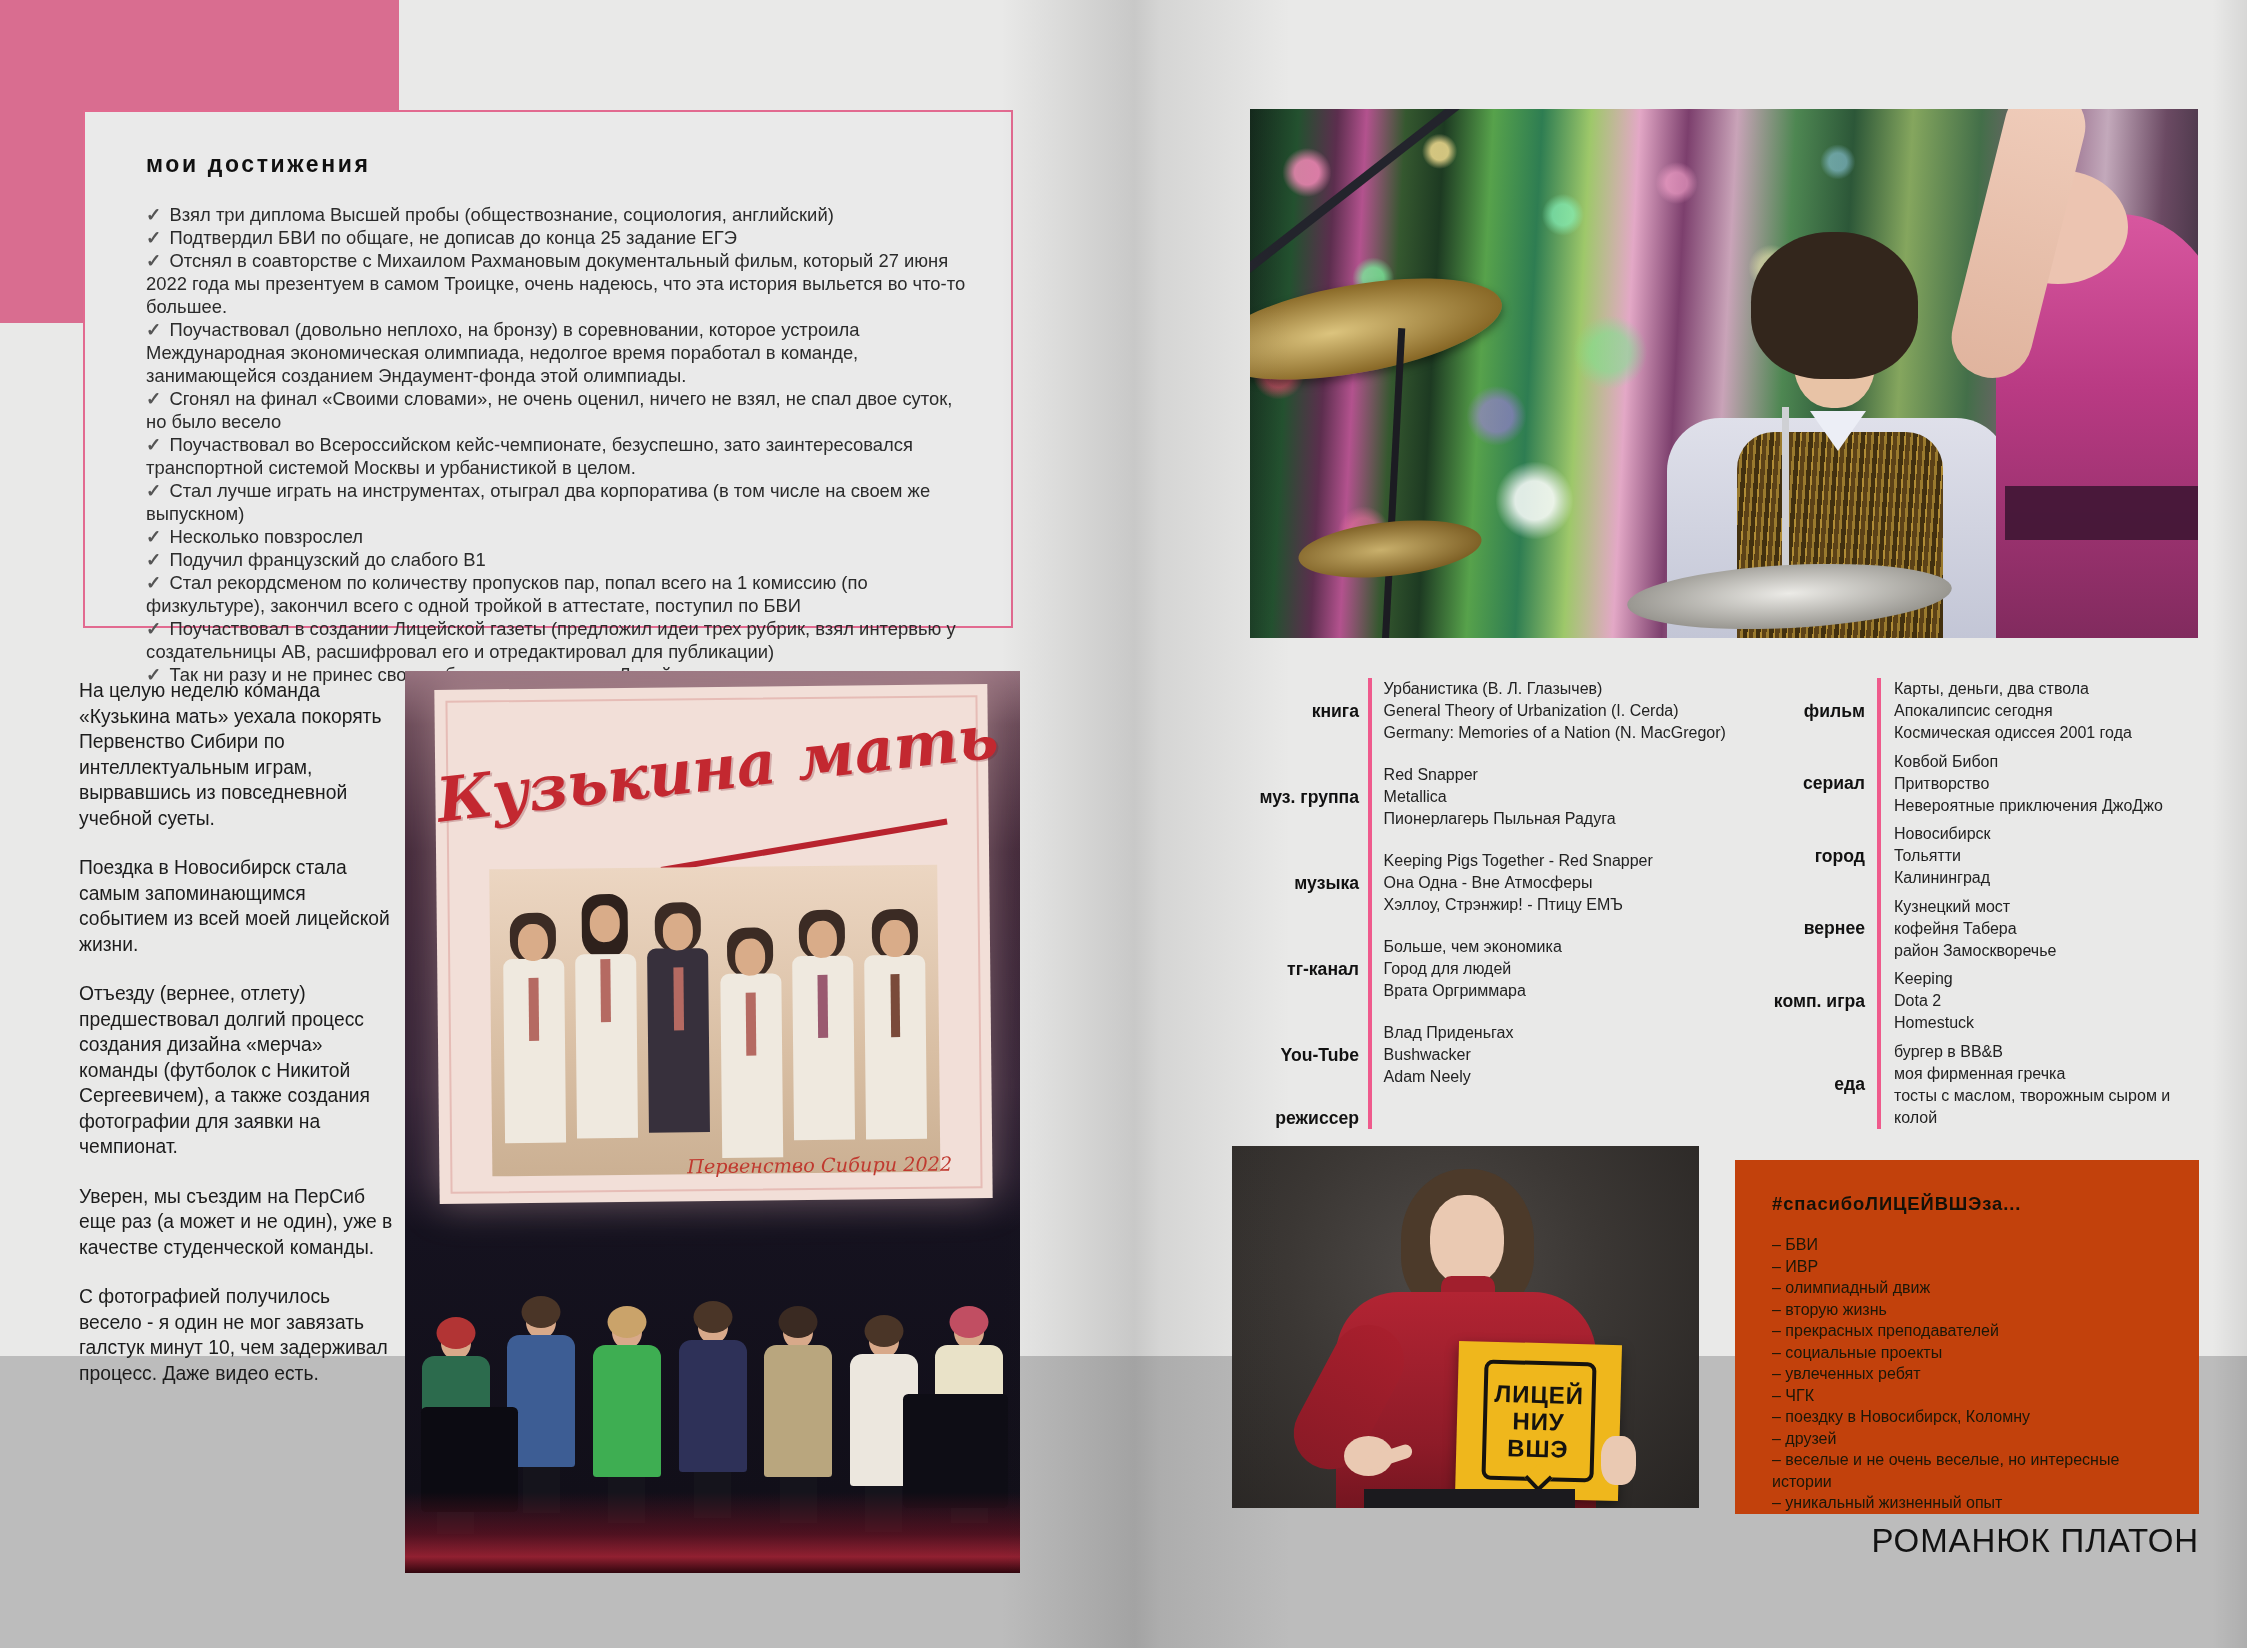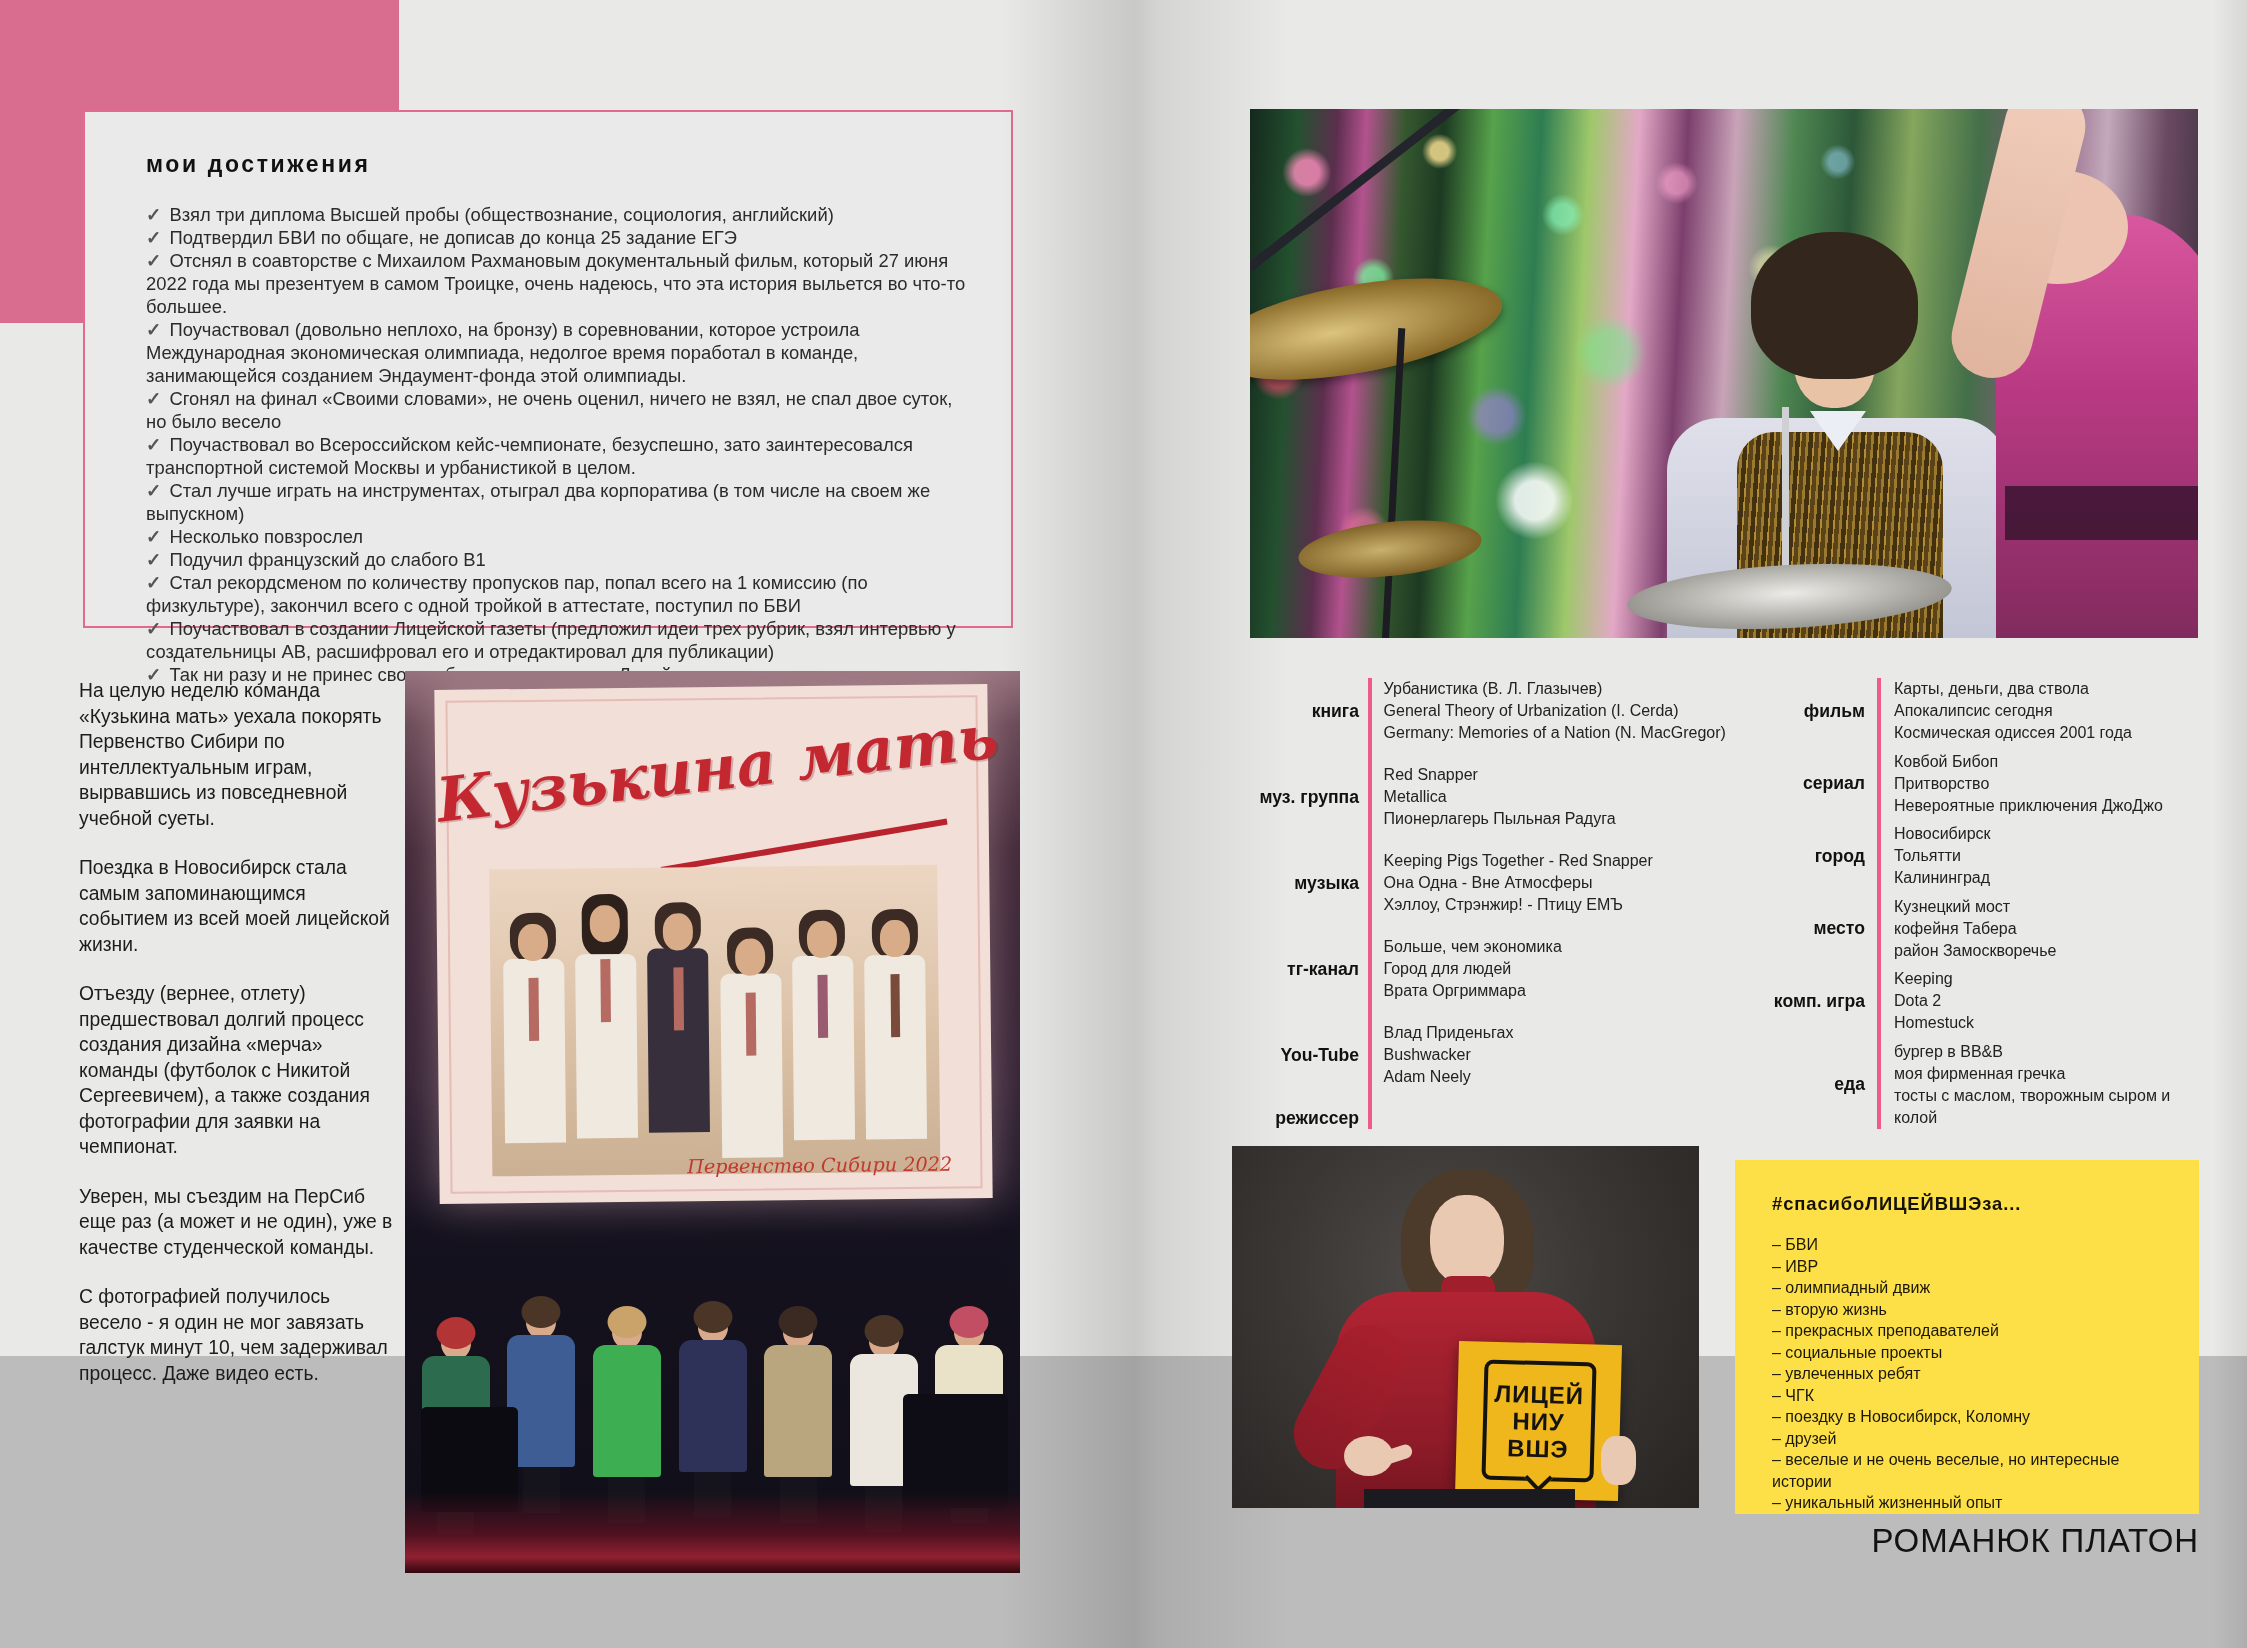--- a/index.html
+++ b/index.html
@@ -151,21 +151,21 @@
     box-shadow:0 5.3px 12.3px rgba(0,0,0,.45);display:flex;}
   .pt-shield{position:relative;margin:auto;width:104px;height:112px;border:4.4px solid #15130f;border-radius:8.8px;
     display:flex;flex-direction:column;justify-content:center;}
   .pt-shield::after{content:"";position:absolute;bottom:-11.4px;left:50%;margin-left:-8.8px;width:16px;height:16px;
     transform:rotate(45deg);border-right:4.4px solid #15130f;border-bottom:4.4px solid #15130f;background:#efb71c;}
   .pt-sign-line{text-align:center;font-weight:bold;font-size:24px;line-height:27px;color:#15130f;letter-spacing:0.9px;}
   .pt-hand2{left:369px;top:290px;width:35px;height:49px;background:#eac9b2;border-radius:40%;}
   .pt-pants{left:132px;bottom:0;width:211px;height:19.3px;background:#1b1a1e;}
 
   
-  .thx-box{left:1735px;top:1160px;width:464px;height:354px;background:#fde047;box-sizing:border-box;
+  .thx-box{left:1735px;top:1160px;width:464px;height:354px;background:#c2410c;box-sizing:border-box;
     padding:33px 24.6px 0 37px;z-index:4;}
   .thx-title{font-size:18.4px;font-weight:bold;letter-spacing:0.9px;color:#141108;margin-bottom:19.3px;}
   .thx-item{font-size:16px;line-height:21.5px;color:#1b1708;}
 
   
   .footer-name{left:1735px;top:1522px;width:464px;text-align:right;font-size:33px;font-weight:normal;
     letter-spacing:0.9px;color:#121212;z-index:5;}
 </style>
 </head>
 <body>
@@ -396,21 +396,21 @@
       <div class="fav-row">
       <div class="fav-label">город</div>
       <div class="fav-values">
 
       <div class="fav-value">Новосибирск</div>
           <div class="fav-value">Тольятти</div>
           <div class="fav-value">Калининград</div>
         </div>
     </div>
       <div class="fav-row">
-      <div class="fav-label">место</div>
+      <div class="fav-label">вернее</div>
       <div class="fav-values">
 
       <div class="fav-value">Кузнецкий мост</div>
           <div class="fav-value">кофейня Табера</div>
           <div class="fav-value">район Замоскворечье</div>
         </div>
     </div>
       <div class="fav-row">
       <div class="fav-label">комп. игра</div>
       <div class="fav-values">

